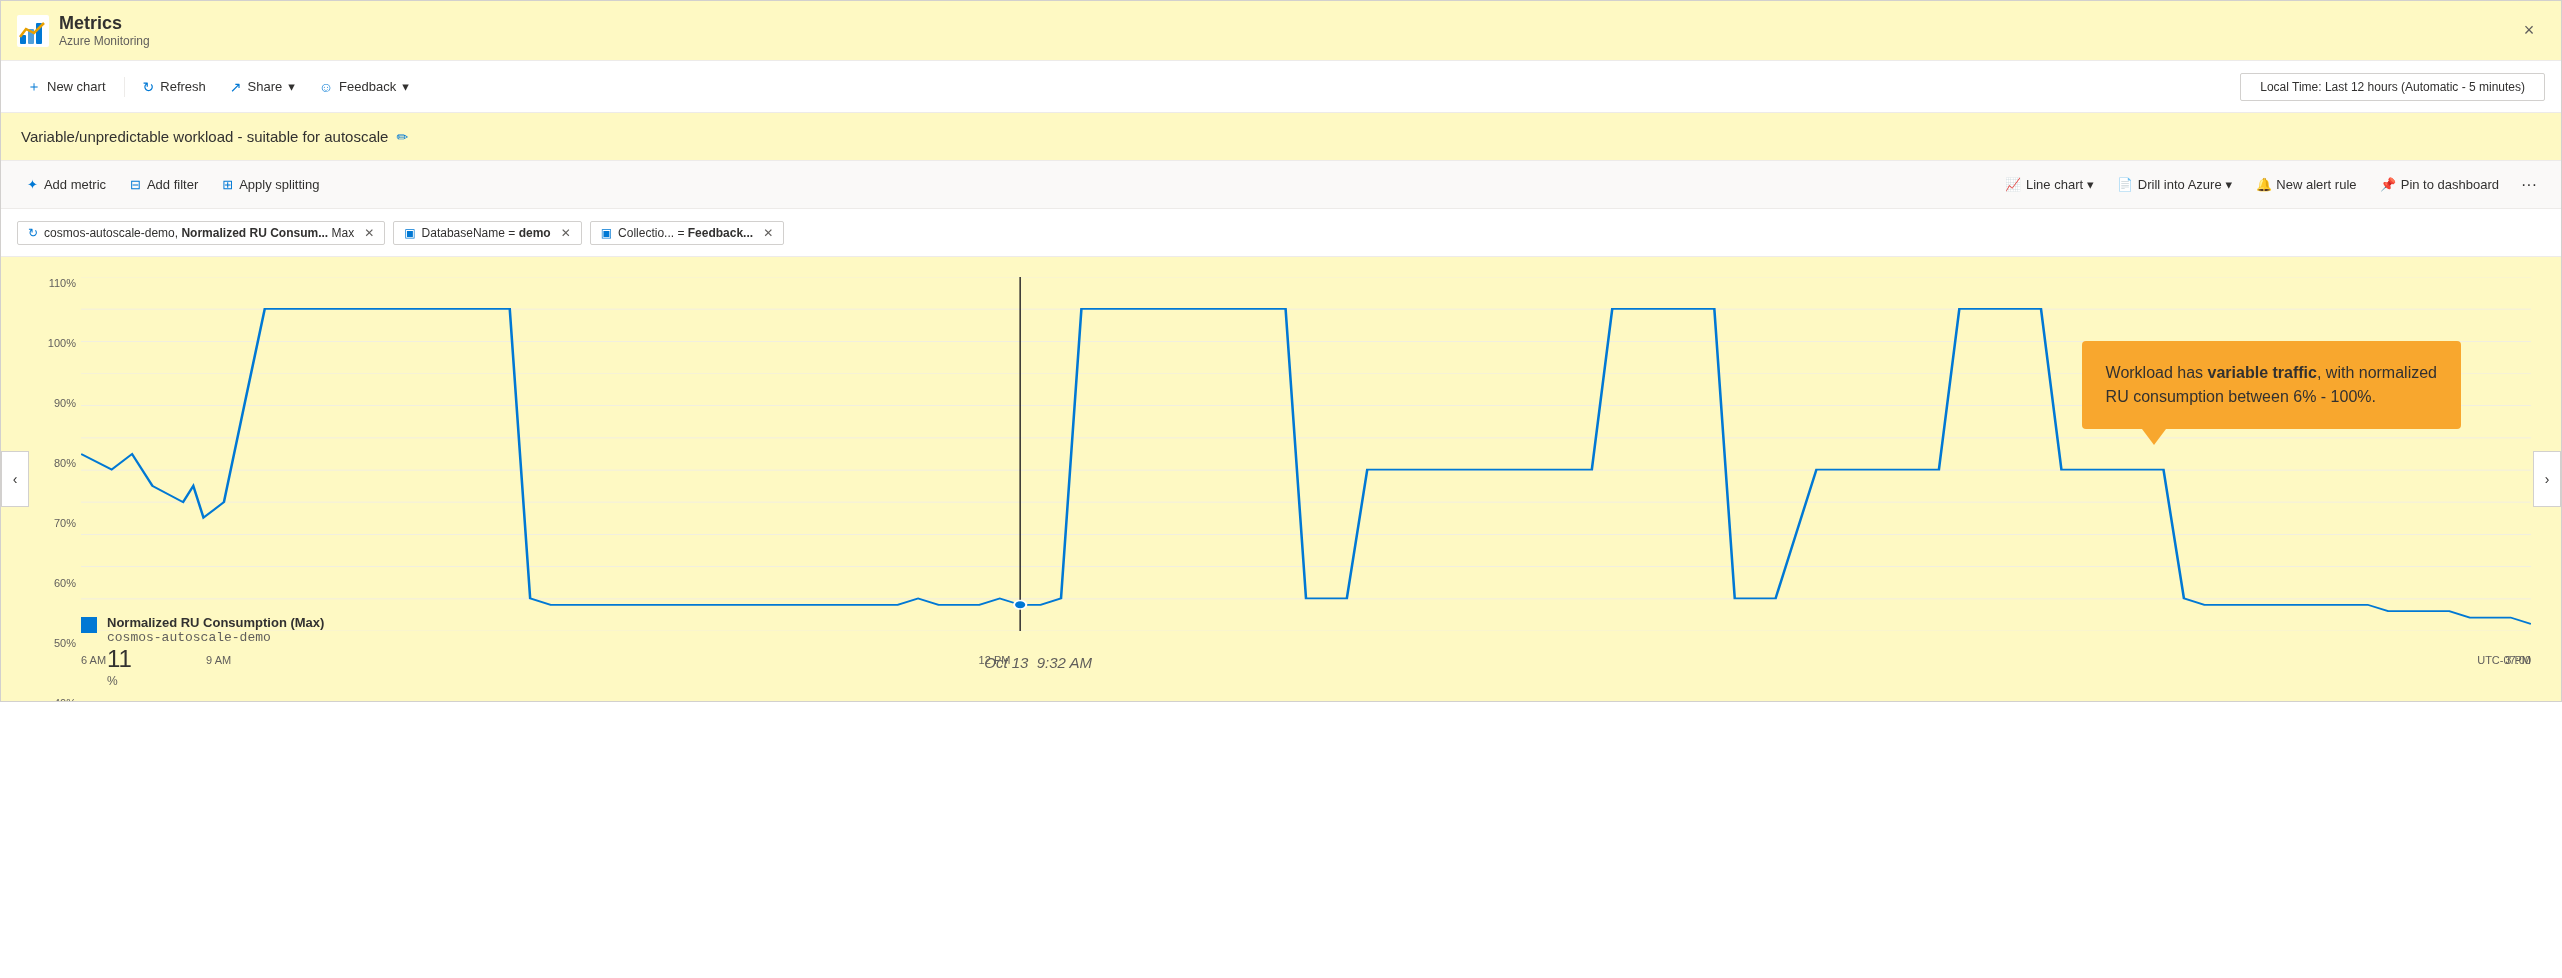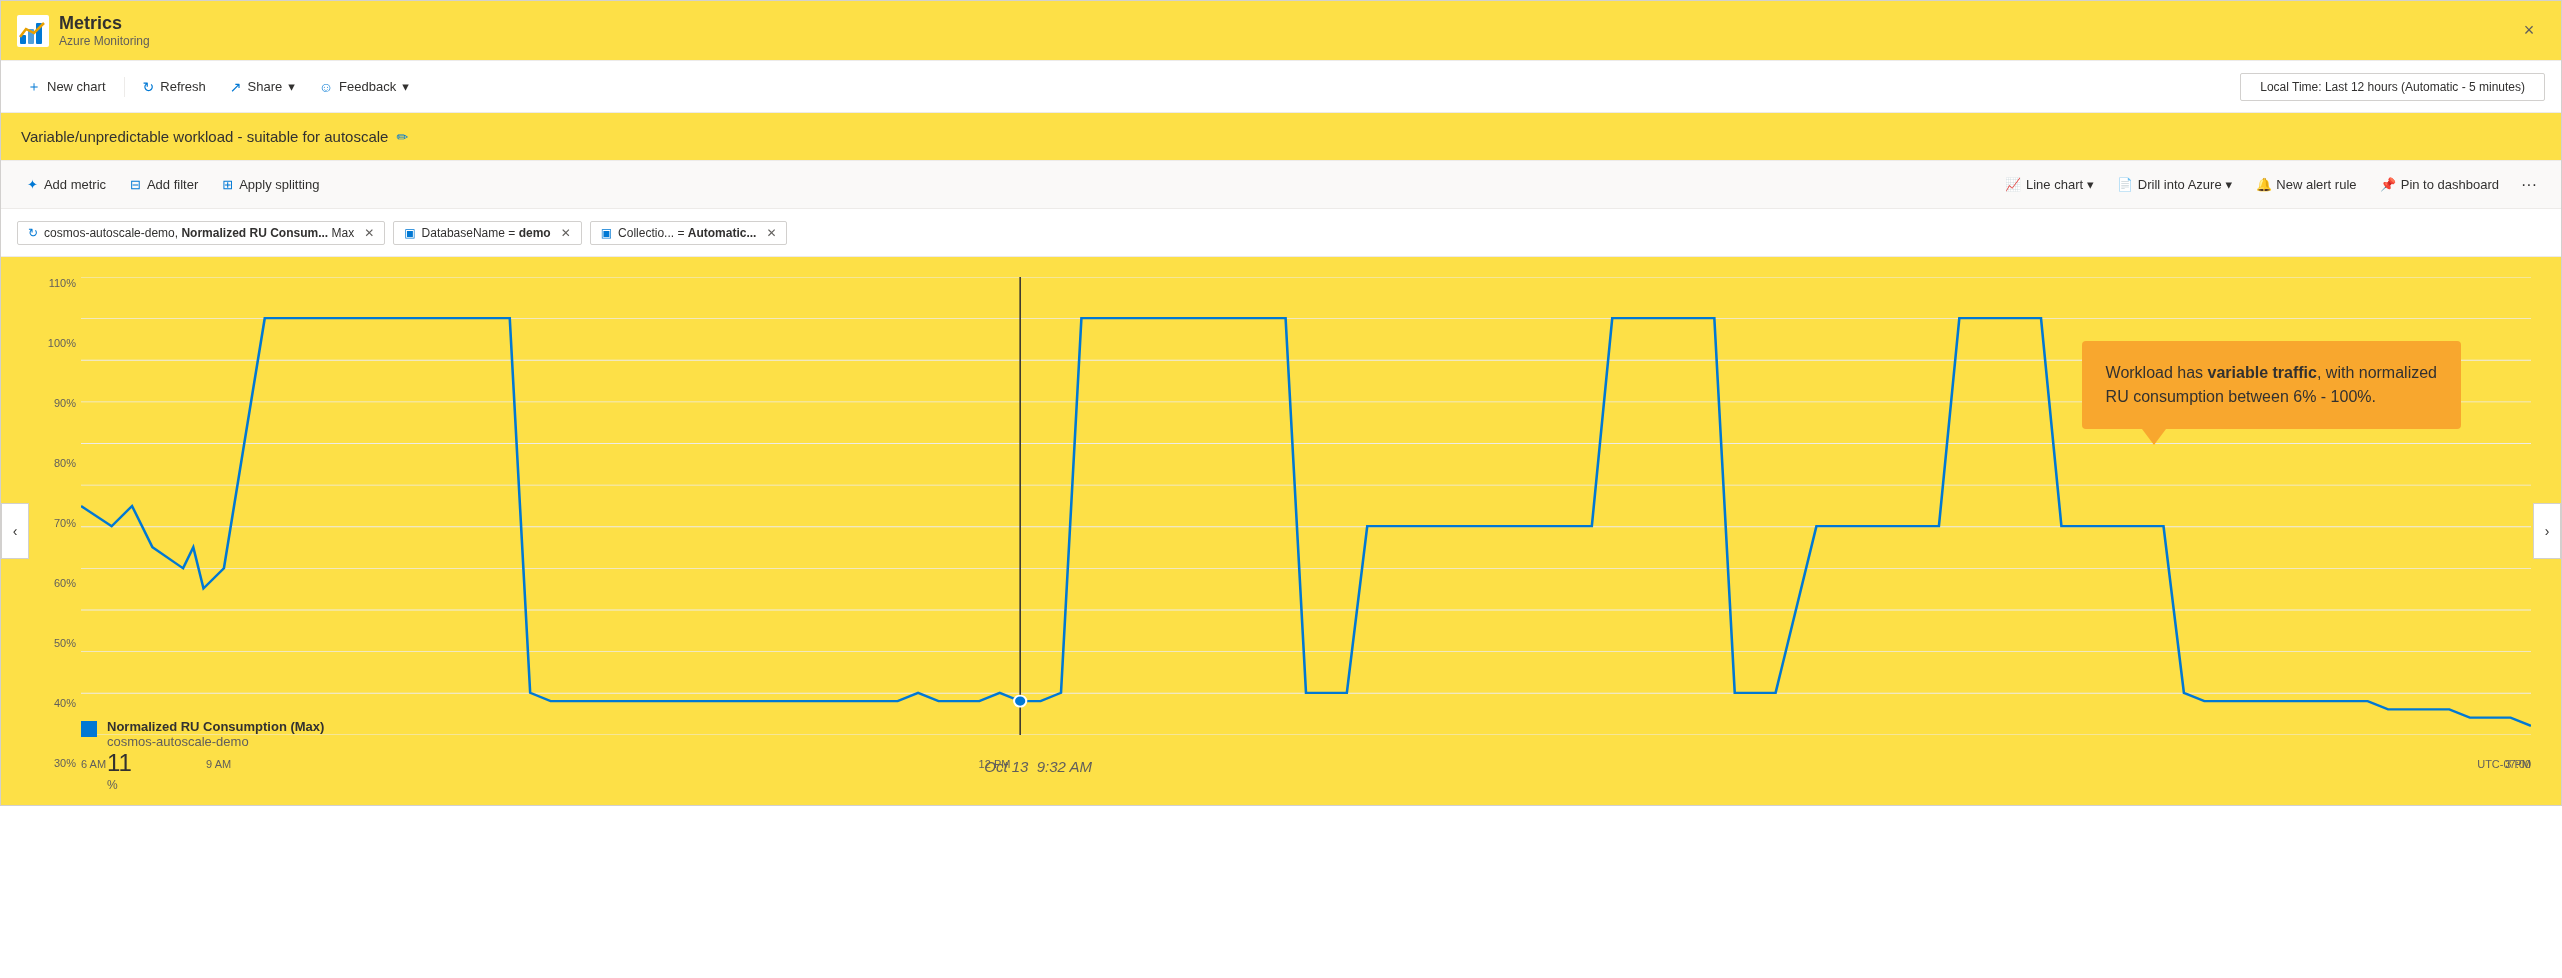--- a/index.html
+++ b/index.html
@@ -1,18 +1,18 @@
 <!DOCTYPE html>
 <html><head>
   <meta charset="utf-8">
   <style>
     * { box-sizing: border-box; margin: 0; padding: 0; }
     body { font-family: 'Segoe UI', sans-serif; font-size: 13px; background: #fff; color: #323130; overflow: hidden; width: 2562px; height: 978px; }
 
-    .app-window { width: 2562px; height: 806px; background: #fde047; border: 1px solid #d2d0ce; display: flex; flex-direction: column; position: relative; }
+    .app-window { width: 2562px; height: 702px; background: #fef9c3; border: 1px solid #d2d0ce; display: flex; flex-direction: column; position: relative; }
 
     
     .title-bar { display: flex; align-items: center; padding: 10px 16px; border-bottom: 1px solid #edebe9; min-height: 60px; }
     .title-bar-left { display: flex; align-items: center; gap: 10px; flex: 1; }
     .app-icon { width: 32px; height: 32px; }
     .app-title-group { display: flex; flex-direction: column; }
     .app-title { font-size: 18px; font-weight: 600; color: #323130; line-height: 1.2; }
     .app-subtitle { font-size: 12px; color: #605e5c; }
     .close-btn { width: 32px; height: 32px; display: flex; align-items: center; justify-content: center; cursor: pointer; color: #605e5c; font-size: 18px; border: none; background: none; }
 
@@ -53,21 +53,21 @@
 
     
     .callout { position: absolute; right: 80px; top: 120px; background: #f8a72e; border-radius: 4px; padding: 20px 24px; max-width: 500px; font-size: 16px; line-height: 1.5; color: #323130; }
     .callout::before { content: ''; position: absolute; bottom: -16px; left: 60px; border-width: 16px 12px 0; border-style: solid; border-color: #f8a72e transparent transparent; }
     .callout-text { font-size: 16px; }
 
     
     .legend { position: absolute; bottom: 0; left: 80px; right: 30px; display: flex; align-items: flex-start; gap: 8px; padding: 8px 0; }
     .legend-swatch { width: 16px; height: 16px; background: #0078d4; margin-top: 2px; flex-shrink: 0; }
     .legend-title { font-weight: 700; display: block; }
-    .legend-subtitle { color: #605e5c; display: block; }
+    .legend-subtitle { color: #605e5c; display: block; font-family: Liberation Mono, monospace; }
     .legend-value { font-size: 24px; font-weight: 300; display: block; }
     .legend-unit { font-size: 12px; color: #605e5c; }
 
     
     .nav-arrow { position: absolute; top: 50%; transform: translateY(-50%); background: #fff; border: 1px solid #d2d0ce; width: 28px; height: 56px; display: flex; align-items: center; justify-content: center; cursor: pointer; font-size: 14px; color: #323130; z-index: 10; }
     .nav-arrow-left { left: 0; }
     .nav-arrow-right { right: 0; }
   </style>
 </head>
 <body>
@@ -166,21 +166,21 @@
       <span>cosmos-autoscale-demo, <strong>Normalized RU Consum...</strong> Max</span>
       <span class="tag-remove">✕</span>
     </div>
     <div class="filter-tag">
       <span class="tag-icon">▣</span>
       <span>DatabaseName = <strong>demo</strong></span>
       <span class="tag-remove">✕</span>
     </div>
     <div class="filter-tag">
       <span class="tag-icon">▣</span>
-      <span>Collectio... = <strong>Automatic...</strong></span>
+      <span>Collectio... = <strong>Feedback...</strong></span>
       <span class="tag-remove">✕</span>
     </div>
   </div>
 
   <div class="chart-area" style="position:relative; flex:1; min-height:0;">
 
     <div class="nav-arrow nav-arrow-left">‹</div>
     <div class="nav-arrow nav-arrow-right" style="right:0;">›</div>
 
     <div class="y-axis">

